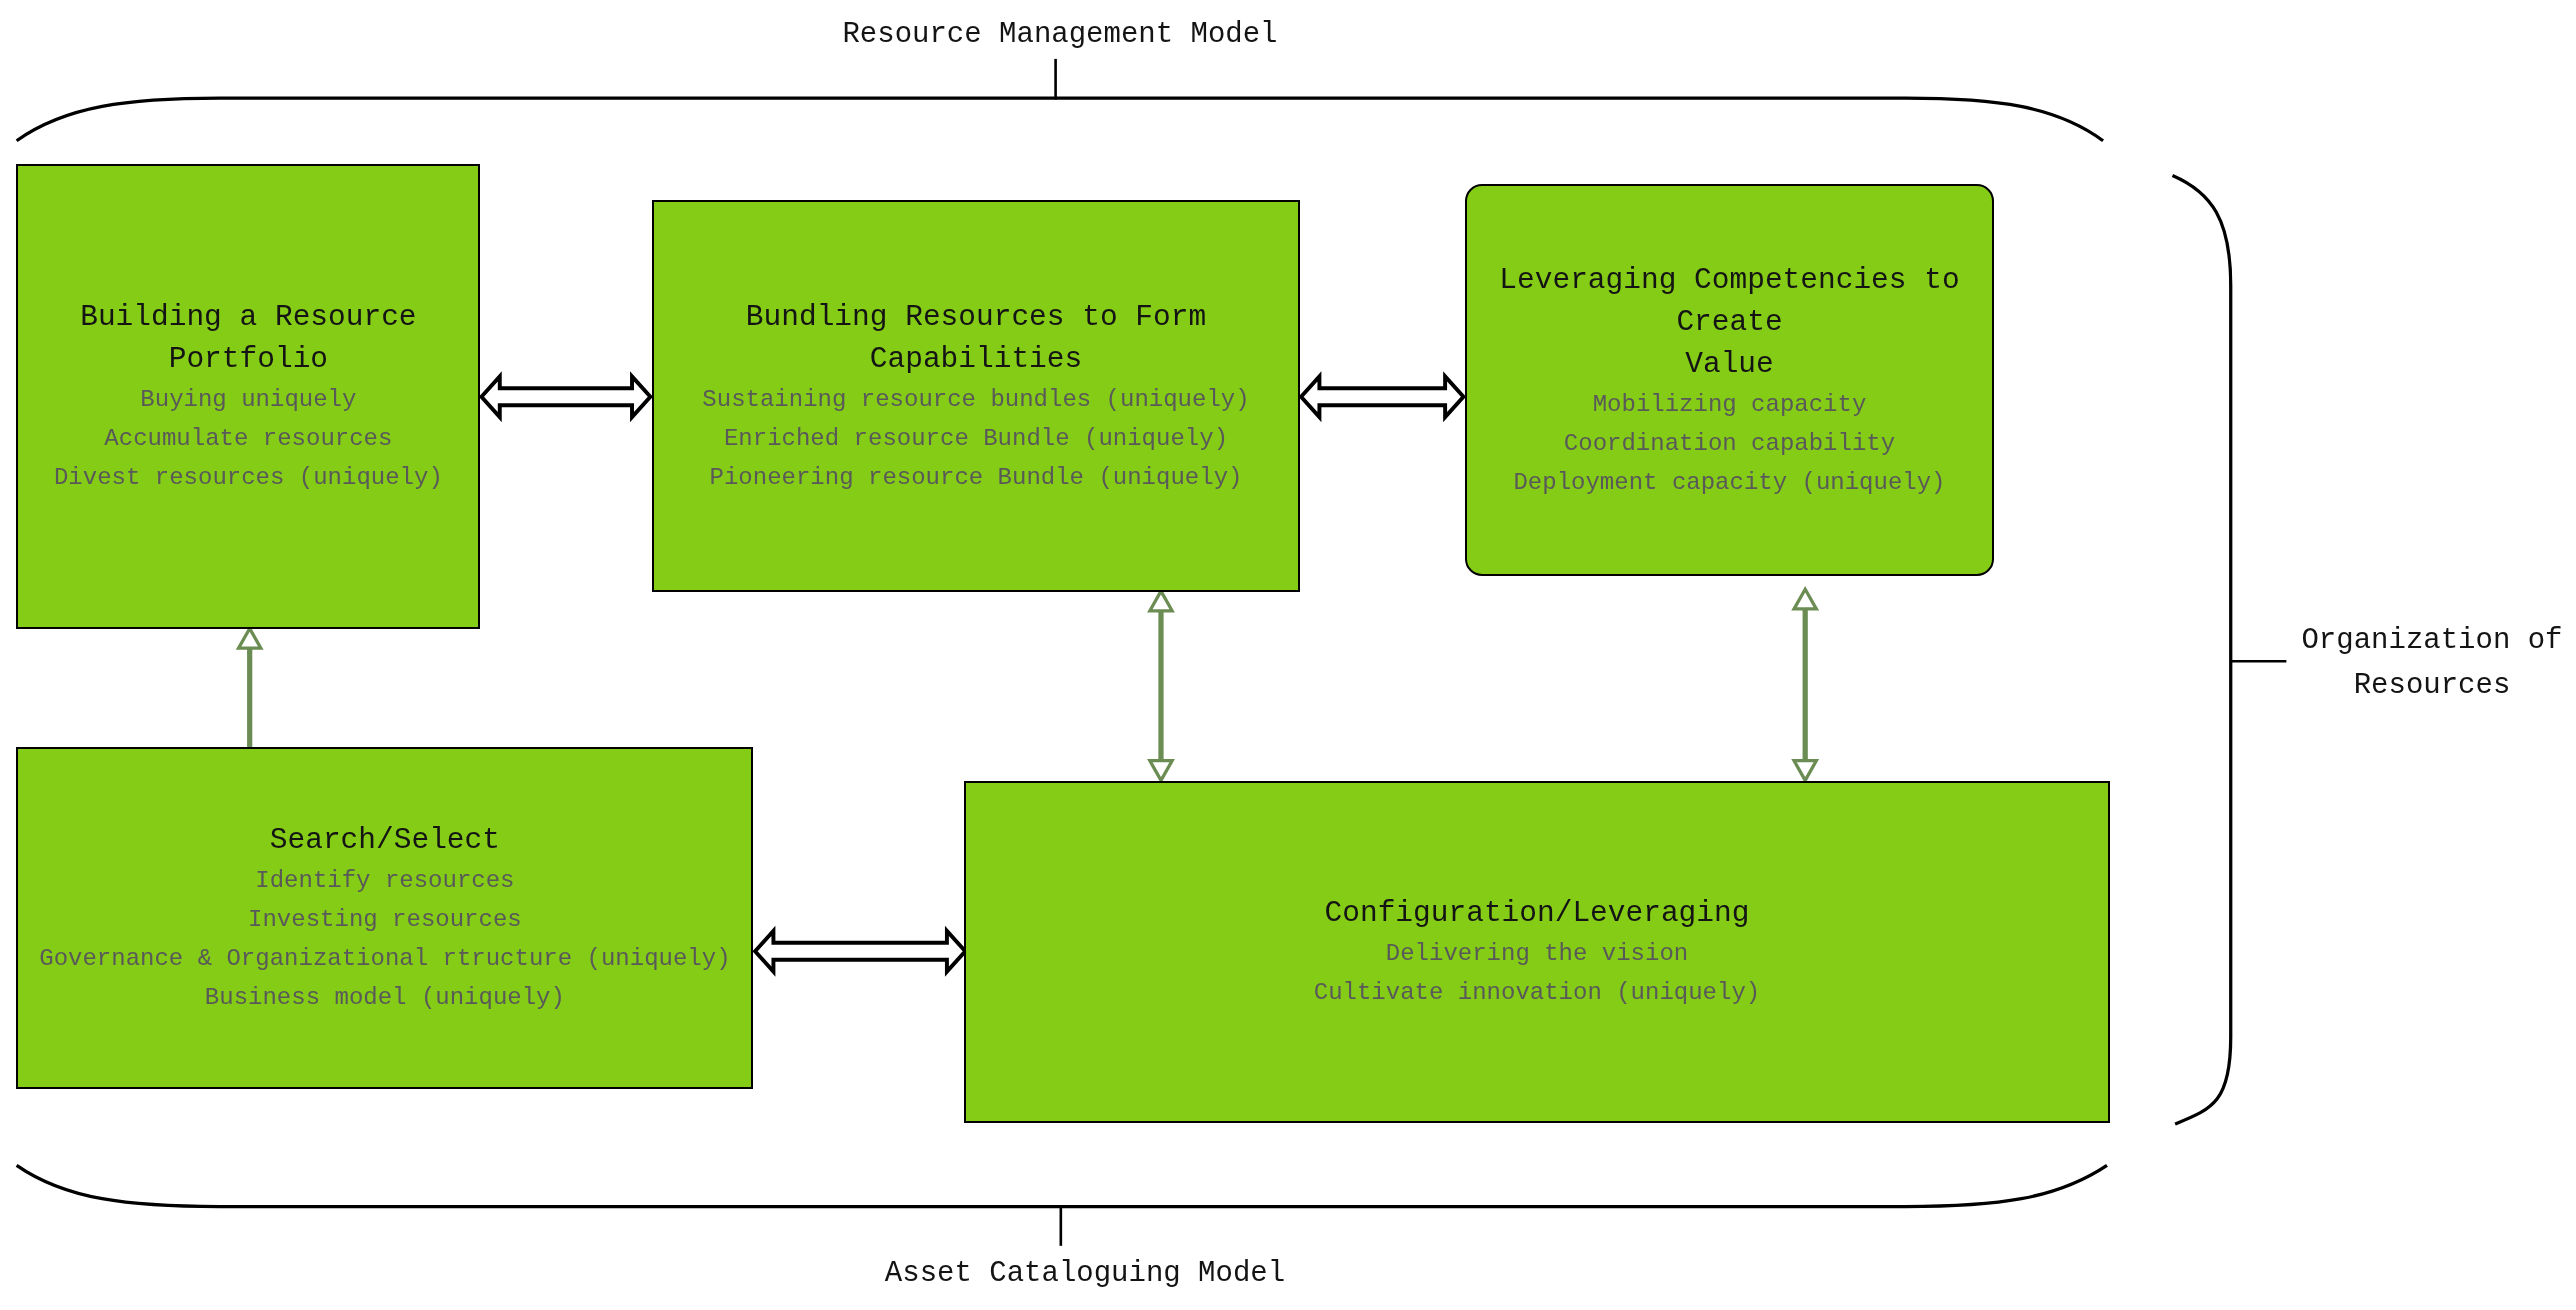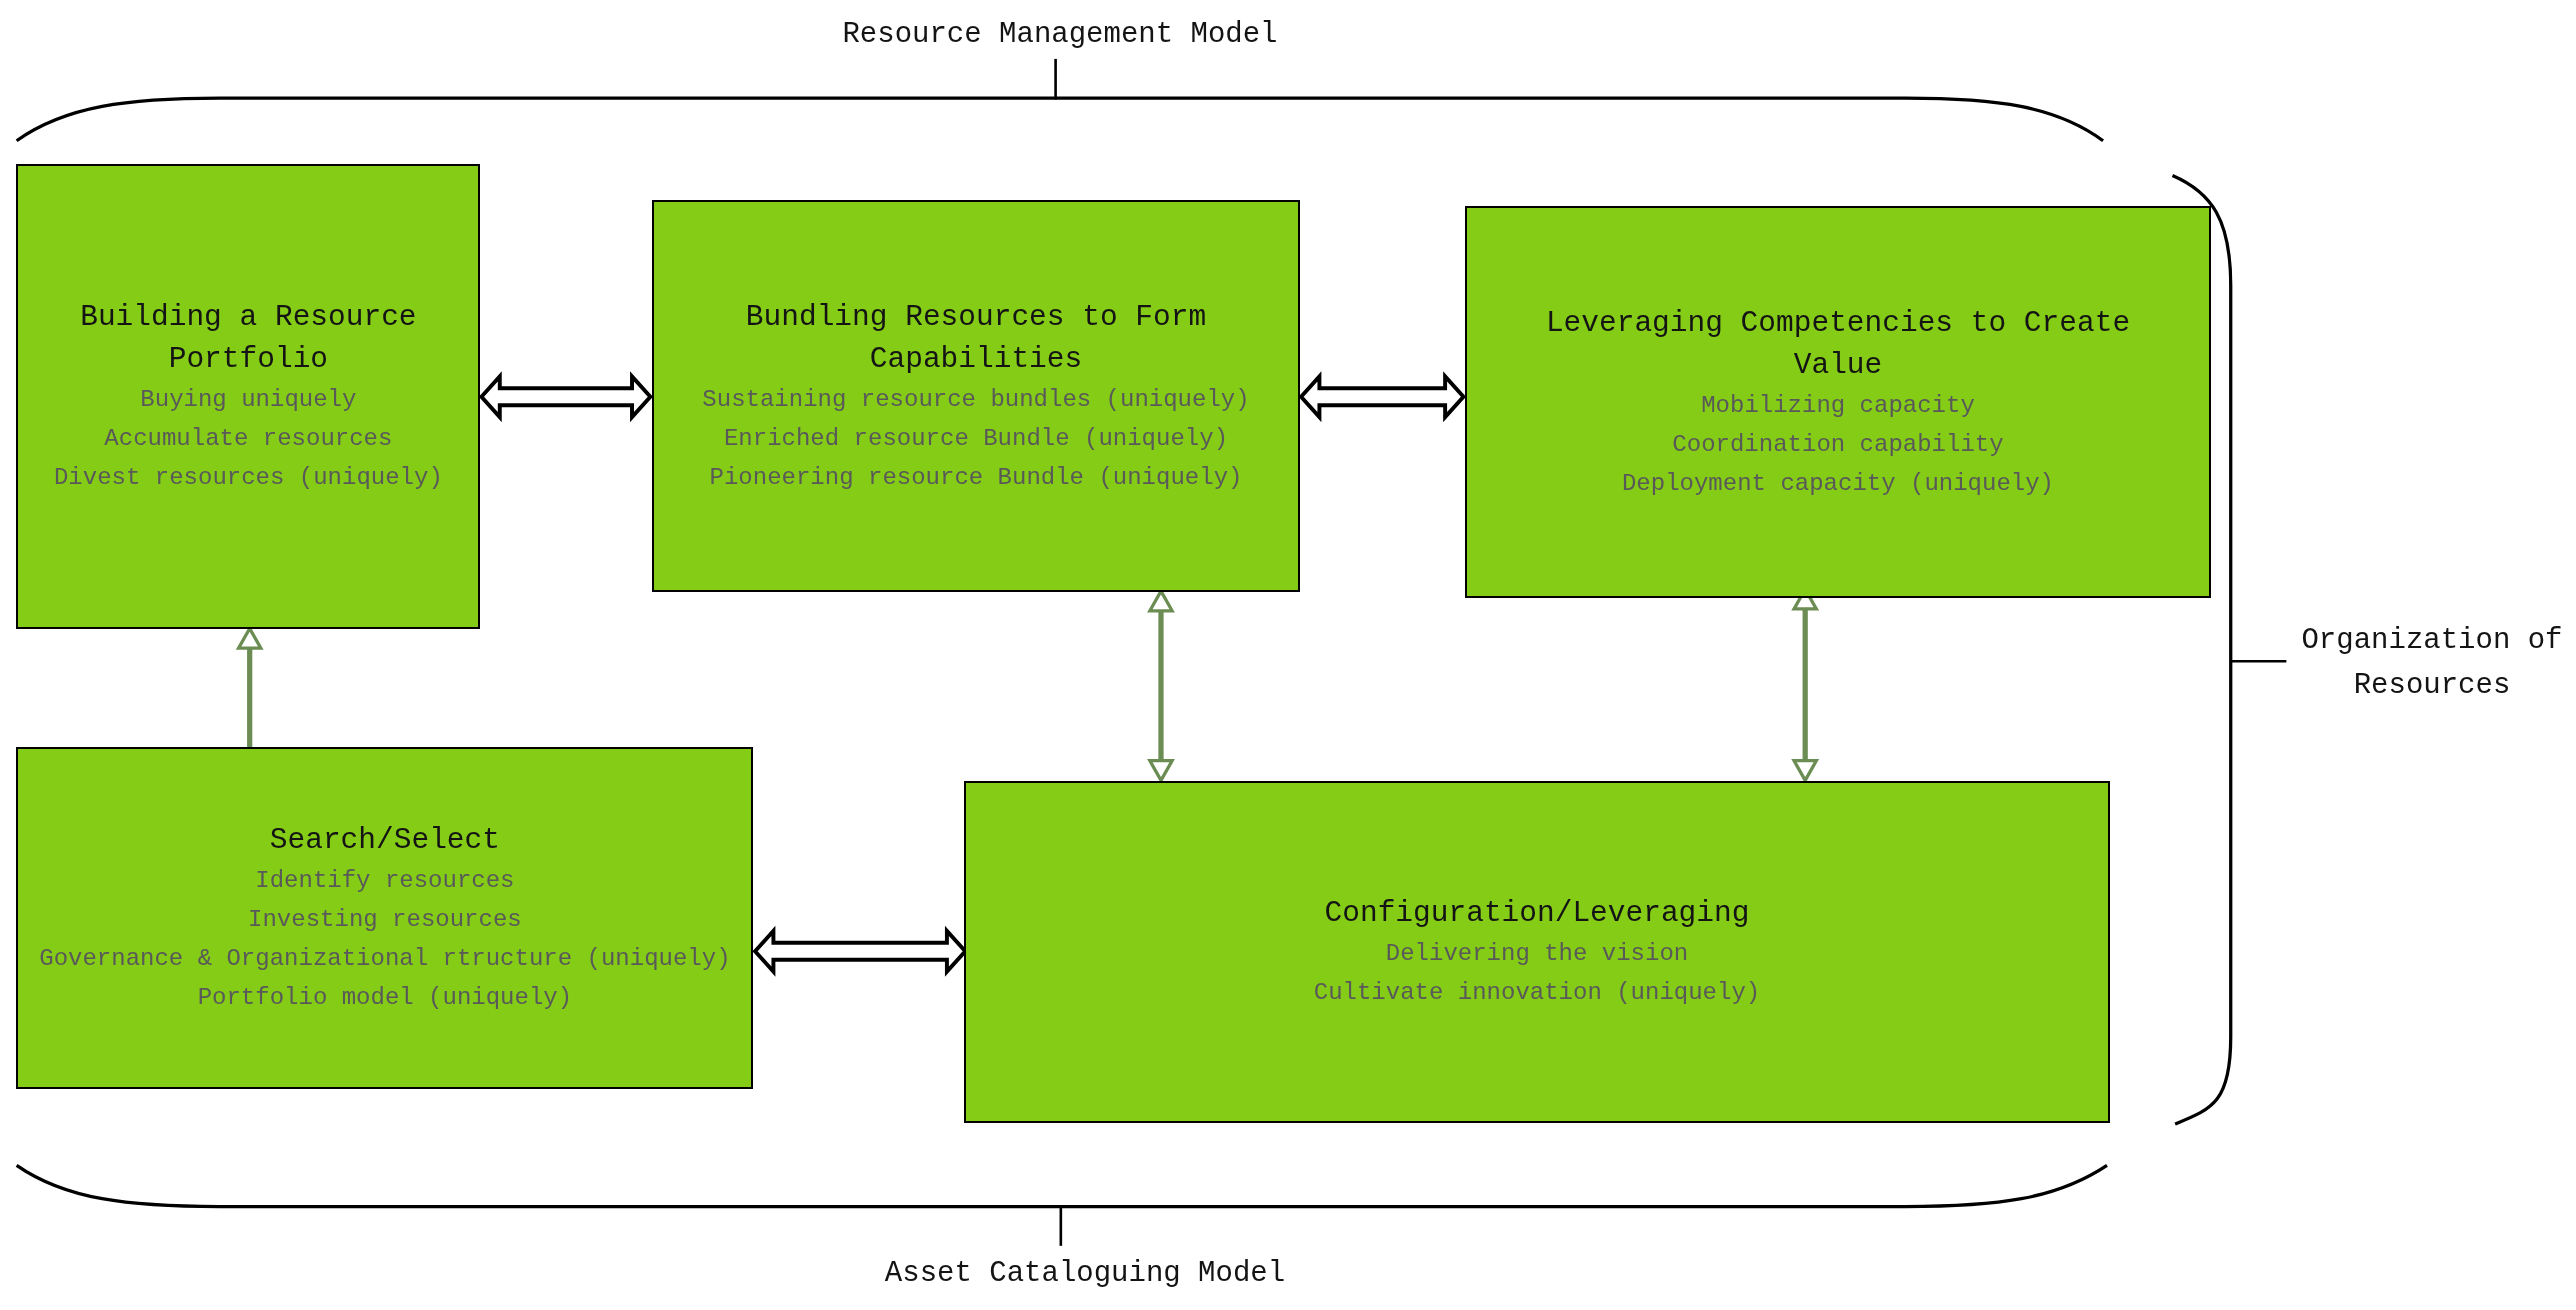--- a/index.html
+++ b/index.html
@@ -109,34 +109,34 @@
   </div>
 
   <div class="box" style="left:652px; top:200px; width:648px; height:392px;">
     <div class="box-title">Bundling Resources to Form
 Capabilities</div>
     <div class="box-item">Sustaining resource bundles (uniquely)</div>
     <div class="box-item">Enriched resource Bundle (uniquely)</div>
     <div class="box-item">Pioneering resource Bundle (uniquely)</div>
   </div>
 
-  <div class="box" style="left:1465px; top:206px; width:746px; height:392px;">
+  <div class="box" style="left:1465px; top:184px; width:529px; height:392px;border-radius:17px;">
     <div class="box-title">Leveraging Competencies to Create
 Value</div>
     <div class="box-item">Mobilizing capacity</div>
     <div class="box-item">Coordination capability</div>
     <div class="box-item">Deployment capacity (uniquely)</div>
   </div>
 
   <div class="box" style="left:16.4px; top:747px; width:737px; height:342px;">
     <div class="box-title">Search/Select</div>
     <div class="box-item">Identify resources</div>
     <div class="box-item">Investing resources</div>
     <div class="box-item">Governance &amp; Organizational rtructure (uniquely)</div>
-    <div class="box-item">Portfolio model (uniquely)</div>
+    <div class="box-item">Business model (uniquely)</div>
   </div>
 
   <div class="box" style="left:964px; top:781px; width:1146px; height:342px;">
     <div class="box-title">Configuration/Leveraging</div>
     <div class="box-item">Delivering the vision</div>
     <div class="box-item">Cultivate innovation (uniquely)</div>
   </div>
 
 </div>
 

